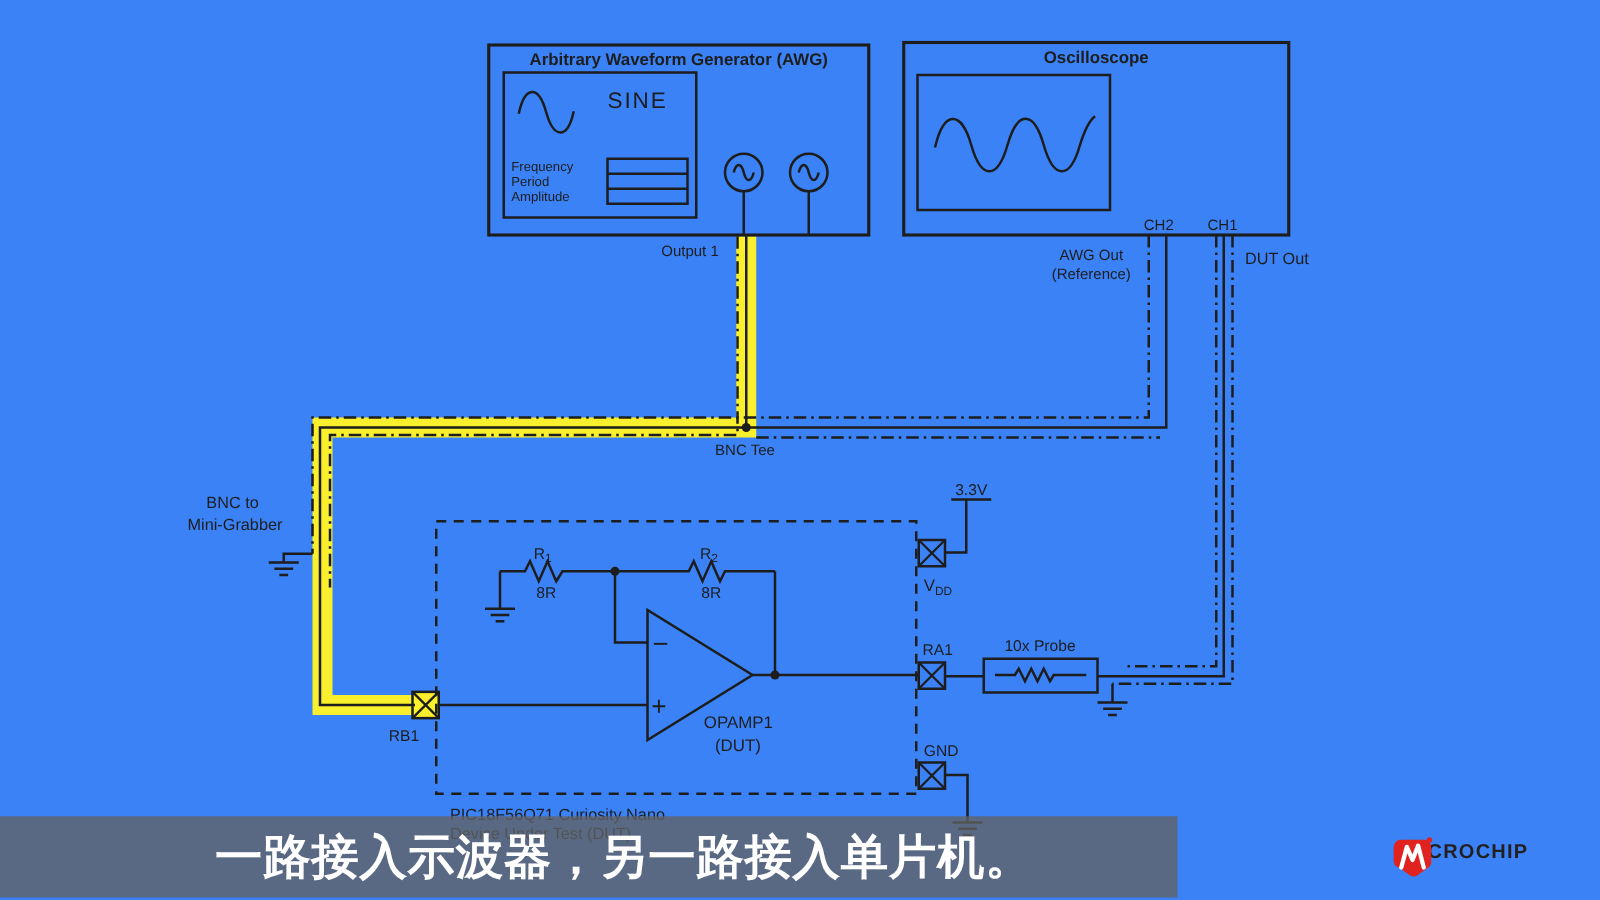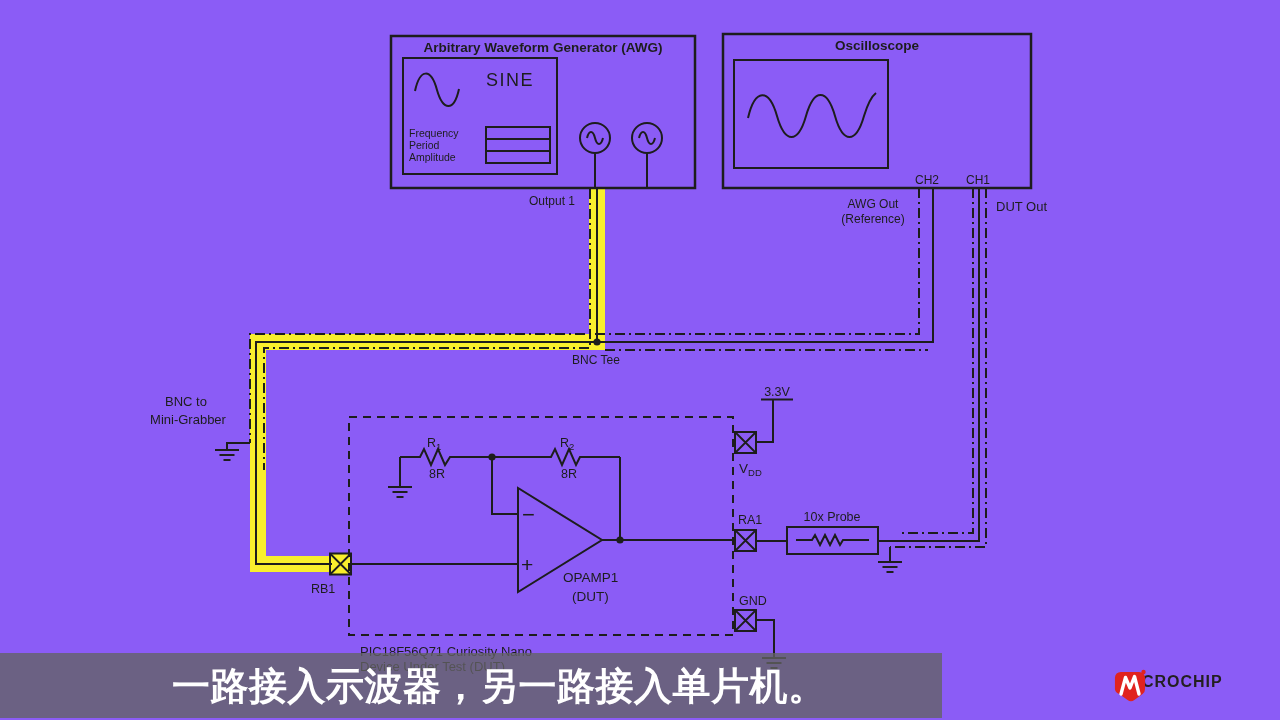--- a/index.html
+++ b/index.html
@@ -1,16 +1,16 @@
 <!DOCTYPE html>
 <html><head>
 <meta charset="utf-8">
 <style>
   html,body{margin:0;padding:0;background:#fff;}
-  .stage{position:relative;width:1280px;height:720px;background:#8b5cf6;overflow:hidden;
+  .stage{position:relative;width:1280px;height:720px;background:#3b82f6;overflow:hidden;
          font-family:"Liberation Sans","DejaVu Sans",sans-serif;}
   .stage svg{position:absolute;left:0;top:0;}
   
   .t{fill:#1d1d1d;font-family:"Liberation Sans","DejaVu Sans",sans-serif;}
   .b{font-weight:bold;}
   .mid{text-anchor:middle;}
   .end{text-anchor:end;}
   .s10{font-size:10.5px;} .s12{font-size:12px;} .s125{font-size:12.5px;}
   .s13{font-size:13px;} .s135{font-size:13.5px;} .s18{font-size:18px;letter-spacing:1.5px;}
   .sub{font-size:9.5px;}

